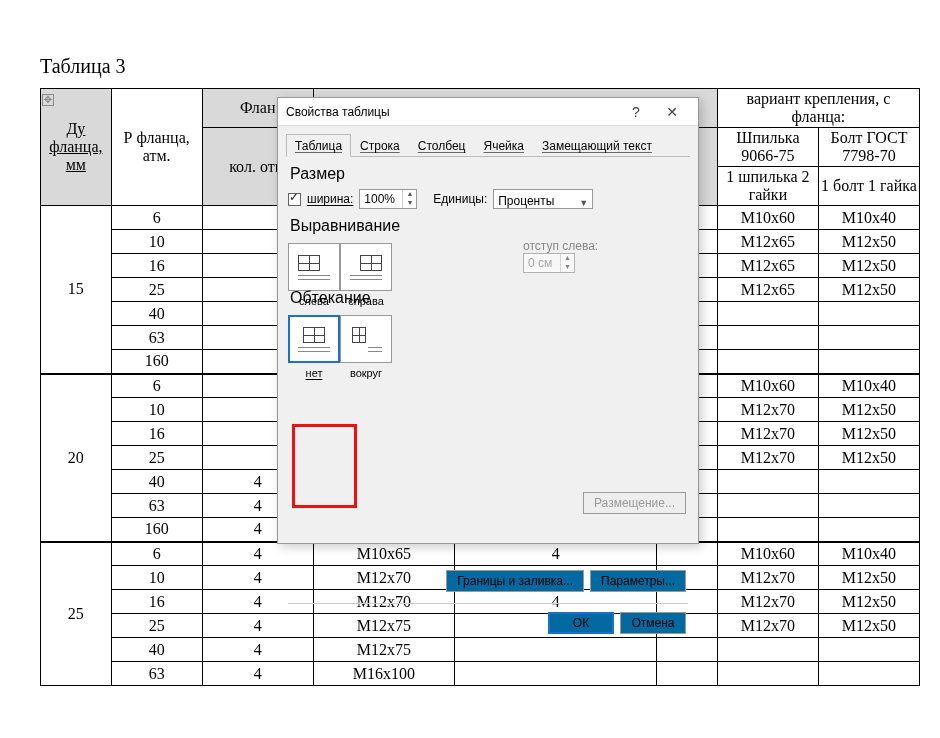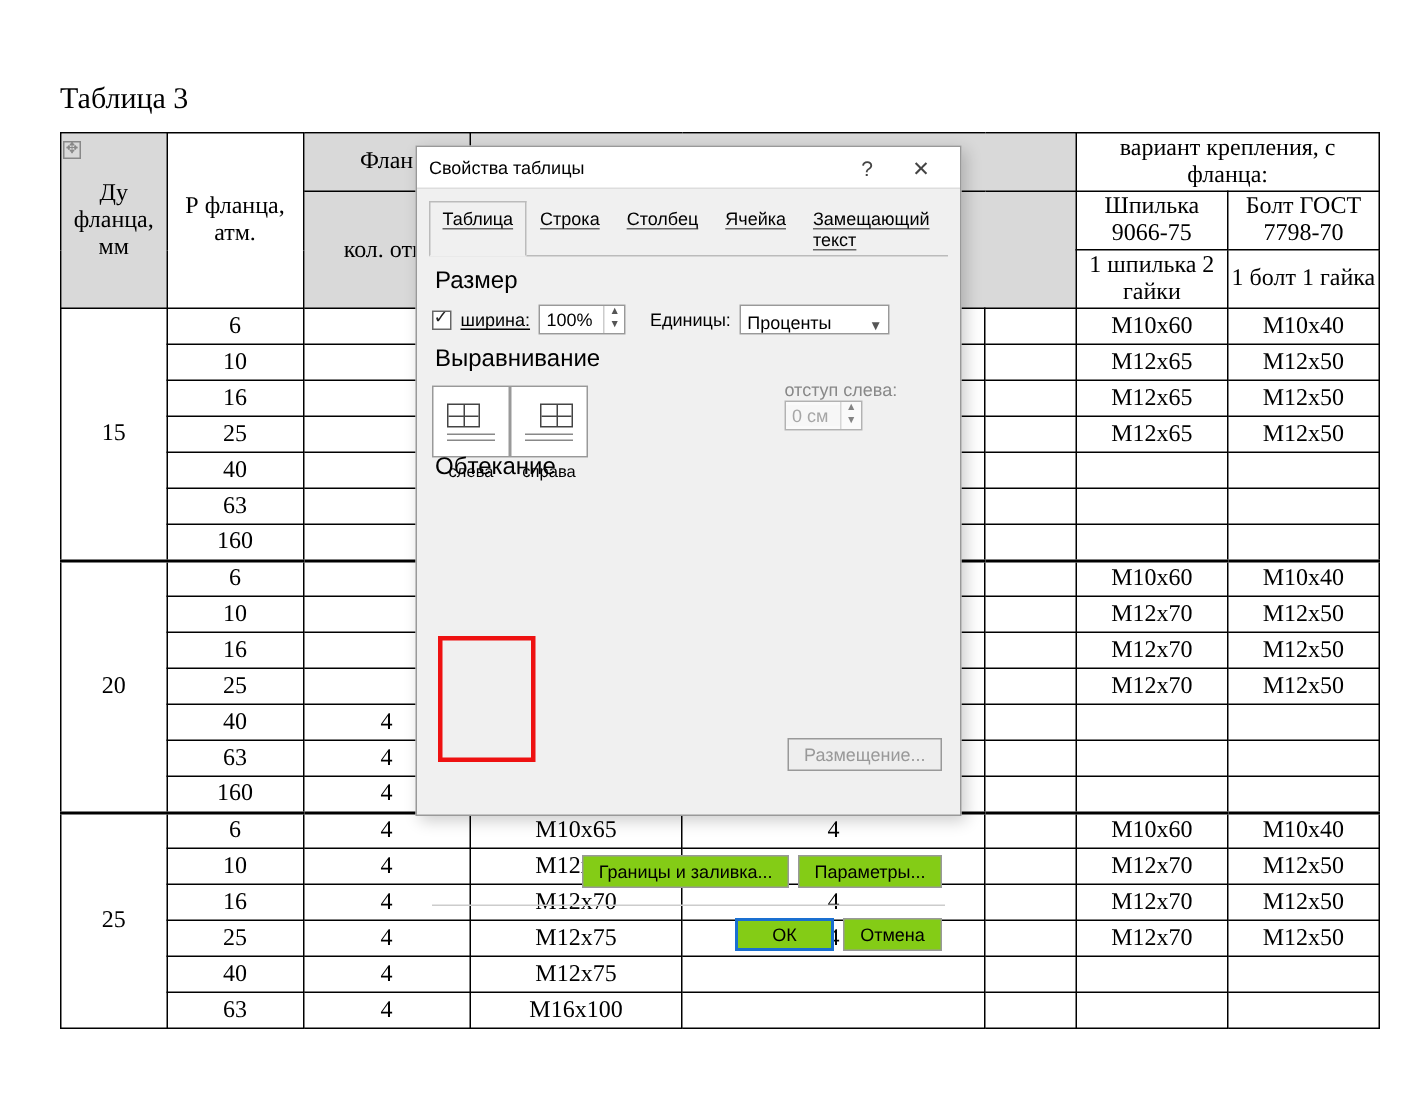--- a/index.html
+++ b/index.html
@@ -62,21 +62,21 @@
   col.c4 { width: 200px; }
   col.c5 { width: 60px; }
   col.c6 { width: 100px; }
   col.c7 { width: 100px; }
 
   
   .dialog {
     position: absolute;
     left: 277px;
     top: 97px;
-    width: 364px;
+    width: 422px;
     height: 447px;
     background: #f0f0f0;
     border: 1px solid #999;
     font-family: "Segoe UI", Tahoma, sans-serif;
     font-size: 12px;
     box-shadow: 3px 3px 10px rgba(0,0,0,0.2);
   }
   .dlg-title {
     height: 28px;
     background: #fff;
@@ -214,21 +214,21 @@
     position: absolute;
   }
   .btnrow {
     position: absolute;
     right: 12px;
     display: flex;
     gap: 6px;
   }
   .wbtn {
     border: 1px solid #999;
-    background: #84cc16;
+    background: #0369a1;
     padding: 3px 10px;
     font-size: 12px;
     min-width: 66px;
     text-align: center;
   }
   .wbtn.disabled { color: #999; background: #eee;}
   .wbtn.primary { border: 2px solid #1a6fd1; padding: 2px 20px;}
   .u { text-decoration: underline; text-underline-offset: 2px;}
 </style>
 </head>
@@ -243,21 +243,21 @@
         <col class="c1">
         <col class="c2">
         <col class="c3">
         <col class="c4">
         <col class="c5">
         <col class="c6">
         <col class="c7">
     </colgroup>
     <tbody>
         <tr>
-      <th class="shaded" rowspan="3" style="white-space:normal;">Ду фланца, мм</th>
+      <th class="shaded" rowspan="3" style="white-space:normal;text-decoration:underline;">Ду фланца, мм</th>
       <th rowspan="3" style="white-space:normal;">Р фланца, атм.</th>
       <th class="shaded">Флан</th>
       <th class="shaded" colspan="3">ы плоские по ГОСТ 12820-01</th>
       <th colspan="2" style="white-space:normal;">вариант крепления, с фланца:</th>
     </tr>
     <tr>
       <th rowspan="2" class="shaded" style="white-space:normal;">кол. отв.</th>
       <th rowspan="2" class="shaded"></th>
       <th rowspan="2" class="shaded" colspan="2">ерстий  во</th>
       <th style="white-space:normal;">Шпилька 9066-75</th>
@@ -520,20 +520,42 @@
         <input disabled="" value="0 см" style="">
         <span class="arrows">
             <div>▲</div>
             <div>▼</div>
           </span>
       </span>
     </div>
   </div>
 
   <div class="group" style="margin-top:16px;">Обтекание</div>
+  <div class="opts">
+    <div class="opt sel" style="position:relative;">
+      <div class="box">
+          <div class="icon-tbl icon-center">
+            <div class="grid"></div>
+            <div class="line1"></div>
+            <div class="line2"></div>
+          </div>
+        </div>
+      <div class="u">нет</div>
+    </div>
+    <div class="opt">
+      <div class="box">
+          <div class="icon-tbl icon-wrap">
+            <div class="grid"></div>
+            <div class="line1"></div>
+            <div class="line2"></div>
+          </div>
+        </div>
+      <div>вокруг</div>
+    </div>
+  </div>
 
   <div class="redbox" style="left:14px; top:326px; width:65px; height:84px;"></div>
 
   <div class="btnrow" style="top:394px;">
     <div class="wbtn disabled">Размещение...</div>
   </div>
   <div class="btnrow" style="top:472px;">
     <div class="wbtn">Границы и заливка...</div>
     <div class="wbtn">Параметры...</div>
   </div>

